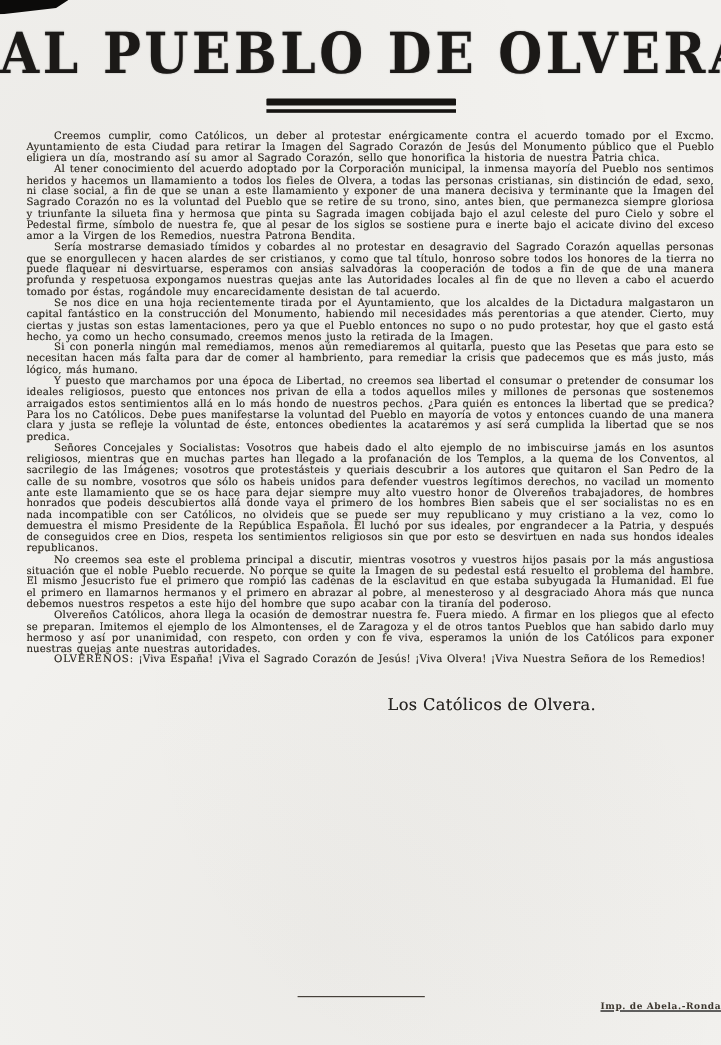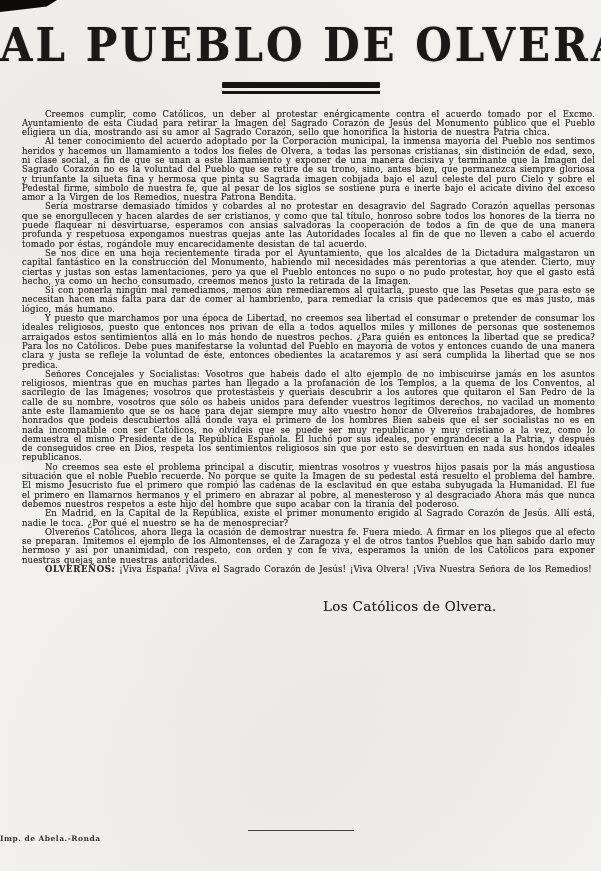--- a/index.html
+++ b/index.html
@@ -42,32 +42,33 @@
     margin:16px 6px 0 22px;
     text-align:justify;
     font-size:8.5px;
     line-height:9.3px;
     letter-spacing:0.12px;
     word-spacing:1px;
     color:#353028;
     text-shadow:0 0 0.4px rgba(53,48,40,0.6);
   }
   .body-text p { margin:0; text-indent:23px; }
-  .closing .lead { font-weight:700; letter-spacing:0.7px; }
+  .closing .lead { font-weight:400; letter-spacing:0.7px; }
   .signature {
     margin:24px 0 0 323px;
     font-weight:400;
     font-size:13.5px;
     letter-spacing:0.3px;
     color:#262320;
     text-shadow:0 0 0.5px rgba(38,35,32,0.5);
   }
   .imprint-block {
     position:absolute; left:0; right:0; bottom:28px;
-    text-align:left;
+    text-align:right;
+    text-decoration:underline;
   }
   .imprint-rule { width:106px; height:1.5px; background:#45403a; margin:0 auto 3px auto; }
   .imprint-text {
     font-weight:700;
     font-size:7.5px;
     letter-spacing:0.5px;
     color:#3c362e;
   }
 </style>
 </head>
@@ -85,21 +86,20 @@
 
   <div class="body-text">
     <p>Creemos cumplir, como Católicos, un deber al protestar enérgicamente contra el acuerdo tomado por el Excmo. Ayuntamiento de esta Ciudad para retirar la Imagen del Sagrado Corazón de Jesús del Monumento público que el Pueblo eligiera un día, mostrando así su amor al Sagrado Corazón, sello que honorifica la historia de nuestra Patria chica.</p>
     <p>Al tener conocimiento del acuerdo adoptado por la Corporación municipal, la inmensa mayoría del Pueblo nos sentimos heridos y hacemos un llamamiento a todos los fieles de Olvera, a todas las personas cristianas, sin distinción de edad, sexo, ni clase social, a fin de que se unan a este llamamiento y exponer de una manera decisiva y terminante que la Imagen del Sagrado Corazón no es la voluntad del Pueblo que se retire de su trono, sino, antes bien, que permanezca siempre gloriosa y triunfante la silueta fina y hermosa que pinta su Sagrada imagen cobijada bajo el azul celeste del puro Cielo y sobre el Pedestal firme, símbolo de nuestra fe, que al pesar de los siglos se sostiene pura e inerte bajo el acicate divino del exceso amor a la Virgen de los Remedios, nuestra Patrona Bendita.</p>
     <p>Sería mostrarse demasiado tímidos y cobardes al no protestar en desagravio del Sagrado Corazón aquellas personas que se enorgullecen y hacen alardes de ser cristianos, y como que tal título, honroso sobre todos los honores de la tierra no puede flaquear ni desvirtuarse, esperamos con ansias salvadoras la cooperación de todos a fin de que de una manera profunda y respetuosa expongamos nuestras quejas ante las Autoridades locales al fin de que no lleven a cabo el acuerdo tomado por éstas, rogándole muy encarecidamente desistan de tal acuerdo.</p>
     <p>Se nos dice en una hoja recientemente tirada por el Ayuntamiento, que los alcaldes de la Dictadura malgastaron un capital fantástico en la construcción del Monumento, habiendo mil necesidades más perentorias a que atender. Cierto, muy ciertas y justas son estas lamentaciones, pero ya que el Pueblo entonces no supo o no pudo protestar, hoy que el gasto está hecho, ya como un hecho consumado, creemos menos justo la retirada de la Imagen.</p>
     <p>Si con ponerla ningún mal remediamos, menos aún remediaremos al quitarla, puesto que las Pesetas que para esto se necesitan hacen más falta para dar de comer al hambriento, para remediar la crisis que padecemos que es más justo, más lógico, más humano.</p>
     <p>Y puesto que marchamos por una época de Libertad, no creemos sea libertad el consumar o pretender de consumar los ideales religiosos, puesto que entonces nos privan de ella a todos aquellos miles y millones de personas que sostenemos arraigados estos sentimientos allá en lo más hondo de nuestros pechos. ¿Para quién es entonces la libertad que se predica? Para los no Católicos. Debe pues manifestarse la voluntad del Pueblo en mayoría de votos y entonces cuando de una manera clara y justa se refleje la voluntad de éste, entonces obedientes la acataremos y así será cumplida la libertad que se nos predica.</p>
     <p>Señores Concejales y Socialistas: Vosotros que habeis dado el alto ejemplo de no imbiscuirse jamás en los asuntos religiosos, mientras que en muchas partes han llegado a la profanación de los Templos, a la quema de los Conventos, al sacrilegio de las Imágenes; vosotros que protestásteis y queriais descubrir a los autores que quitaron el San Pedro de la calle de su nombre, vosotros que sólo os habeis unidos para defender vuestros legítimos derechos, no vacilad un momento ante este llamamiento que se os hace para dejar siempre muy alto vuestro honor de Olvereños trabajadores, de hombres honrados que podeis descubiertos allá donde vaya el primero de los hombres Bien sabeis que el ser socialistas no es en nada incompatible con ser Católicos, no olvideis que se puede ser muy republicano y muy cristiano a la vez, como lo demuestra el mismo Presidente de la República Española. El luchó por sus ideales, por engrandecer a la Patria, y después de conseguidos cree en Dios, respeta los sentimientos religiosos sin que por esto se desvirtuen en nada sus hondos ideales republicanos.</p>
     <p>No creemos sea este el problema principal a discutir, mientras vosotros y vuestros hijos pasais por la más angustiosa situación que el noble Pueblo recuerde. No porque se quite la Imagen de su pedestal está resuelto el problema del hambre. El mismo Jesucristo fue el primero que rompió las cadenas de la esclavitud en que estaba subyugada la Humanidad. El fue el primero en llamarnos hermanos y el primero en abrazar al pobre, al menesteroso y al desgraciado Ahora más que nunca debemos nuestros respetos a este hijo del hombre que supo acabar con la tiranía del poderoso.</p>
-    <p>En Madrid, en la Capital de la República, existe el primer monumento erigido al Sagrado Corazón de Jesús. Allí está, nadie le toca. ¿Por qué el nuestro se ha de menospreciar?</p>
     <p>Olvereños Católicos, ahora llega la ocasión de demostrar nuestra fe. Fuera miedo. A firmar en los pliegos que al efecto se preparan. Imitemos el ejemplo de los Almontenses, el de Zaragoza y el de otros tantos Pueblos que han sabido darlo muy hermoso y así por unanimidad, con respeto, con orden y con fe viva, esperamos la unión de los Católicos para exponer nuestras quejas ante nuestras autoridades.</p>
     <p class="closing"><span class="lead">OLVEREÑOS:</span> <span>¡Viva España! ¡Viva el Sagrado Corazón de Jesús! ¡Viva Olvera! ¡Viva Nuestra Señora de los Remedios!</span></p>
   </div>
 
   <div class="signature">Los Católicos de Olvera.</div>
 
   <div class="imprint-block">
     <div class="imprint-rule"></div>
     <div class="imprint-text">Imp. de Abela.-Ronda</div>
   </div>

